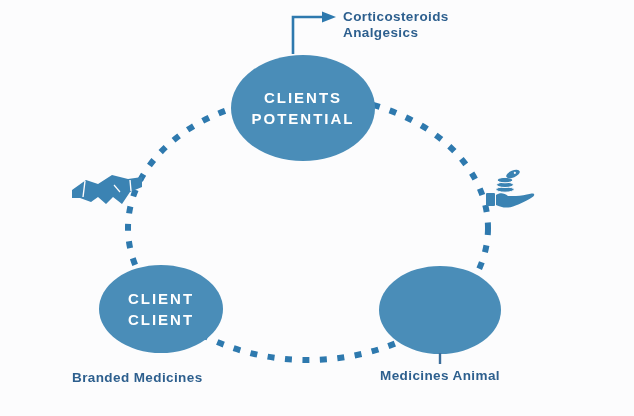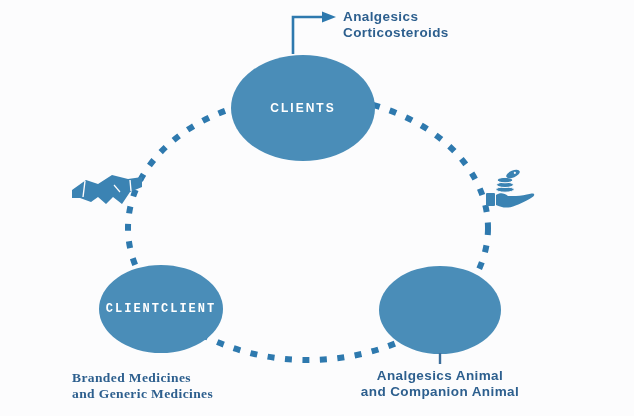--- a/index.html
+++ b/index.html
@@ -7,36 +7,36 @@
     position:relative;
     width:634px;height:416px;
     background:#fcfcfd;
     overflow:hidden;
     font-family:"Liberation Sans", sans-serif;
   }
   .stage svg{position:absolute;left:0;top:0;}
   .overlay{position:absolute;}
   .node-label{
     position:absolute;
-    display:flex;flex-direction:row;align-items:center;justify-content:center;
+    display:flex;flex-direction:column;align-items:center;justify-content:center;
     color:#ffffff;
-    font-size:12px;font-weight:700;letter-spacing:2px;
+    font-size:15px;font-weight:700;letter-spacing:2px;
     line-height:21px;text-align:left;
   }
   .annot{
     color:#2d5f8e;
     font-size:13.5px;font-weight:700;letter-spacing:.4px;
     line-height:15.5px;
   }
   .annot span{display:block;}
   .drug-list{left:343px;top:9px;}
-  .label-left{left:72px;top:370px;text-align:left;font-family:Liberation Serif, serif;}
+  .label-left{left:72px;top:370px;text-align:center;}
   .label-right{left:330px;top:368px;width:220px;text-align:center;}
   .lbl-clients{left:231px;top:56px;width:144px;height:104px;}
-  .lbl-focus{left:99px;top:265px;width:124px;height:88px;font-family:Liberation Mono, monospace;}
+  .lbl-focus{left:99px;top:265px;width:124px;height:88px;}
   .lbl-bets{left:379px;top:266px;width:122px;height:88px;}
 </style>
 </head>
 <body>
 
 <div class="stage">
 
   <svg width="634" height="416" viewBox="0 0 634 416">
 
     <ellipse cx="308" cy="228" rx="180" ry="132" fill="none" stroke="#2e79ae" stroke-width="6" stroke-dasharray="7 10.5"></ellipse>
@@ -67,34 +67,33 @@
       <ellipse cx="19" cy="10.1" rx="7.8" ry="2.7" fill="#3b83b3" stroke="#fcfcfd" stroke-width="1"></ellipse>
       <g transform="translate(27,4) rotate(-22)">
         <ellipse cx="0" cy="0" rx="7.2" ry="3.4" fill="#3b83b3"></ellipse>
         <circle cx="2.2" cy="-0.4" r="1.1" fill="#fcfcfd"></circle>
       </g>
     </g>
   </svg>
 
   <div class="node-label lbl-clients">
     <span>CLIENTS</span>
+    <span>POTENTIAL</span>
   </div>
   <div class="node-label lbl-focus">
     <span>CLIENT</span>
     <span>CLIENT</span>
   </div>
 
   <div class="overlay annot drug-list">
+    <span>Corticosteroids</span>
     <span>Analgesics</span>
-    <span>Corticosteroids</span>
   </div>
 
   <div class="overlay annot label-left">
     <span>Branded Medicines</span>
-    <span>and Generic Medicines</span>
   </div>
 
   <div class="overlay annot label-right">
-    <span>Analgesics Animal</span>
-    <span>and Companion Animal</span>
+    <span>Medicines Animal</span>
   </div>
 
 </div>
 
 </body></html>

